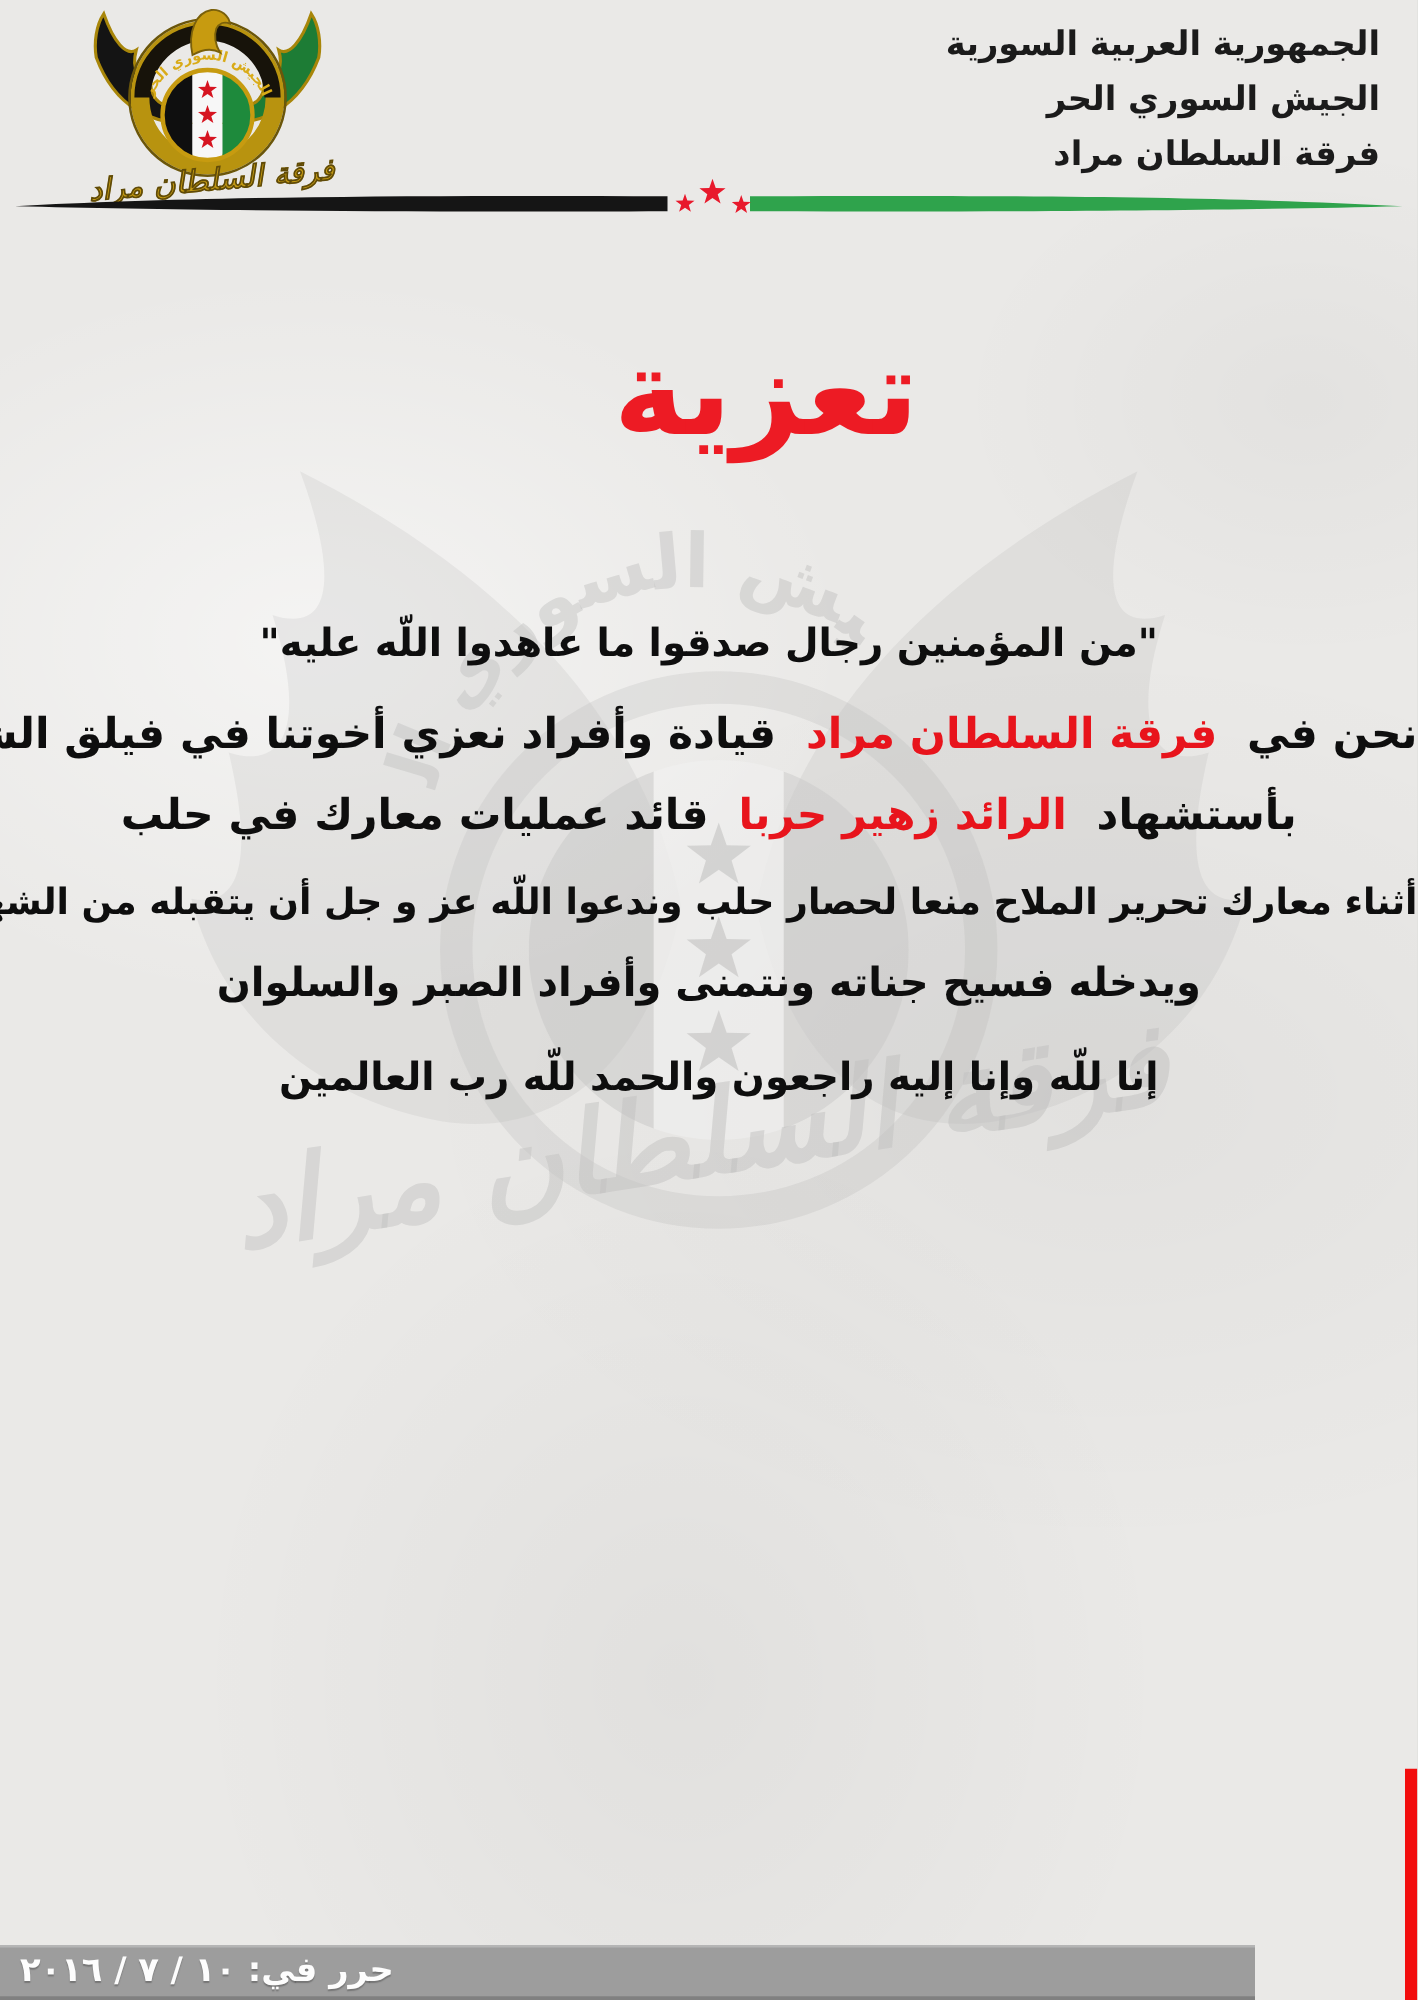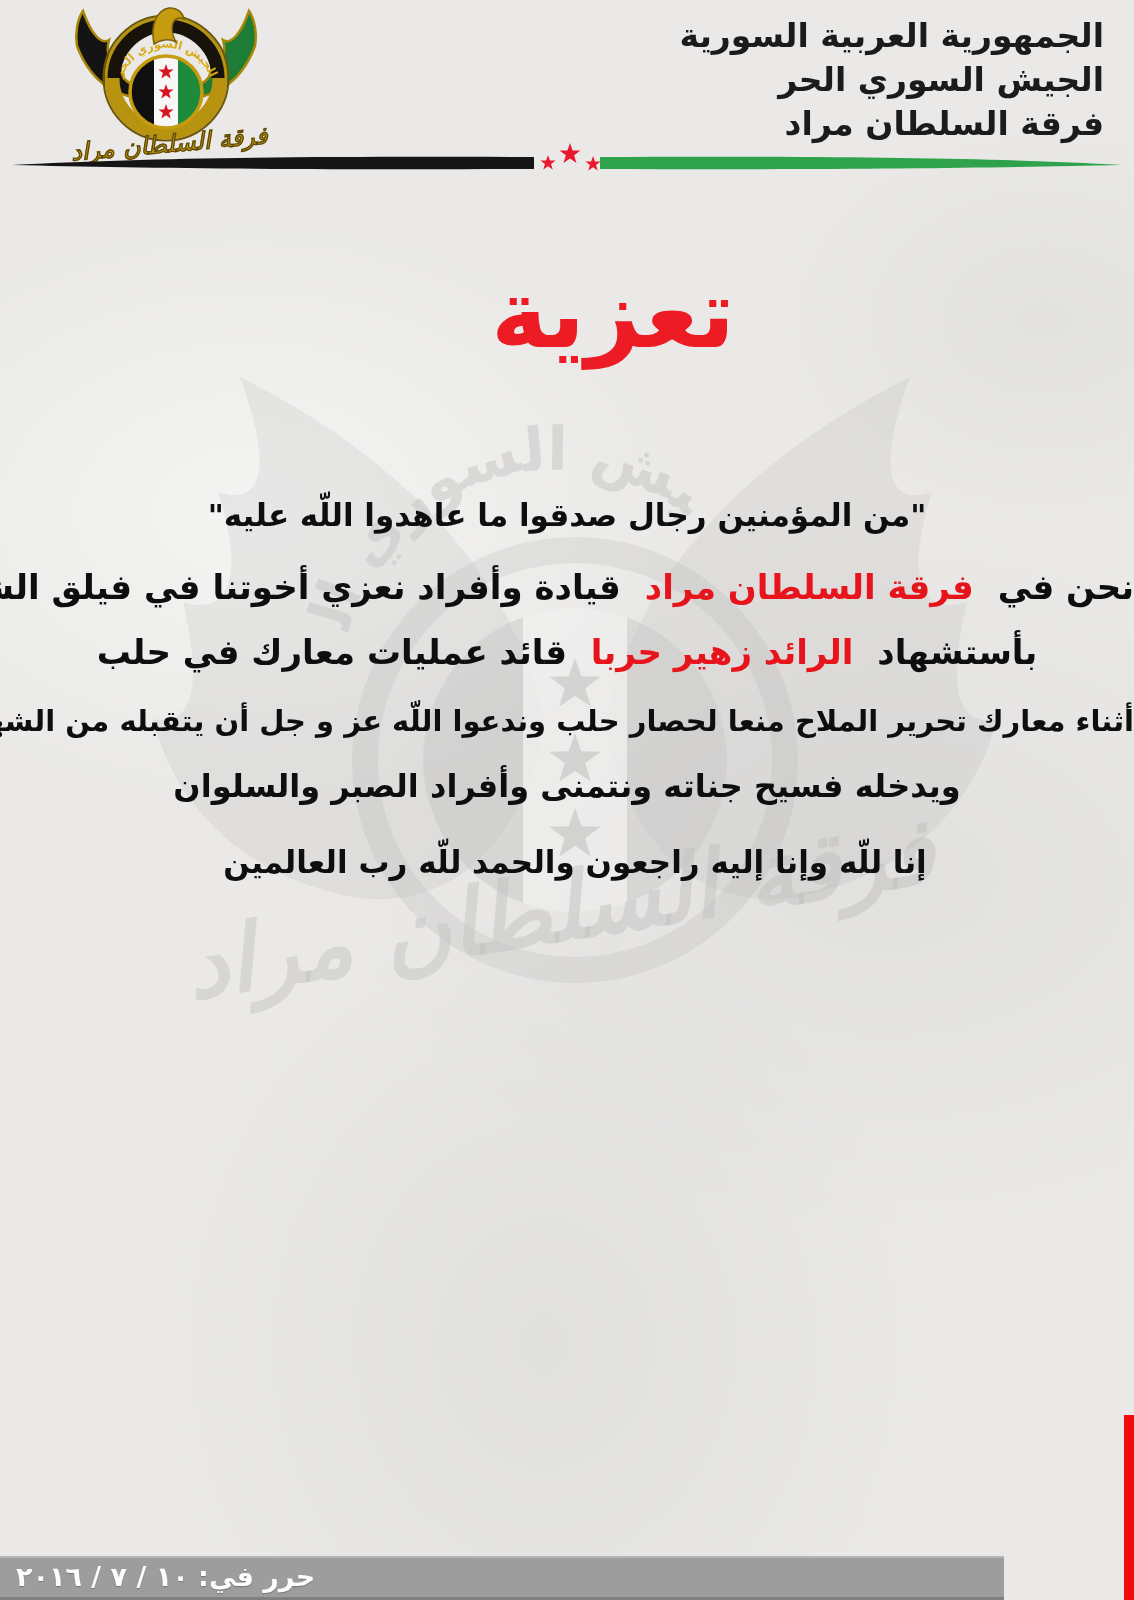--- a/index.html
+++ b/index.html
@@ -12,21 +12,21 @@
       radial-gradient(ellipse 800px 520px at 78% 55%, rgba(0,0,0,0.035), rgba(0,0,0,0) 70%),
       radial-gradient(ellipse 560px 640px at 48% 84%, rgba(0,0,0,0.04), rgba(0,0,0,0) 70%),
       radial-gradient(ellipse 400px 300px at 92% 20%, rgba(0,0,0,0.03), rgba(0,0,0,0) 70%),
       #eae9e7;
   }
   svg text { font-family:"DejaVu Sans", sans-serif; }
 
   
   .org {
     position:absolute; top:14px; right:30px; direction:rtl; 
-    color:#1b1b1b; font-weight:bold; font-size:33px; line-height:44px;
+    color:#1b1b1b; font-weight:bold; font-size:27px; line-height:44px;
   }
   .logo-wrap { position:absolute; top:0; left:50px; width:232px; height:170px; }
 
   
   .divider { position:absolute; top:140px; left:0; width:1134px; height:52px; }
 
   
   .title {
     position:absolute; top:258px; left:0; width:100%;
     text-align:center; font-size:96px; font-weight:bold; letter-spacing:2px;margin-left:46px;

